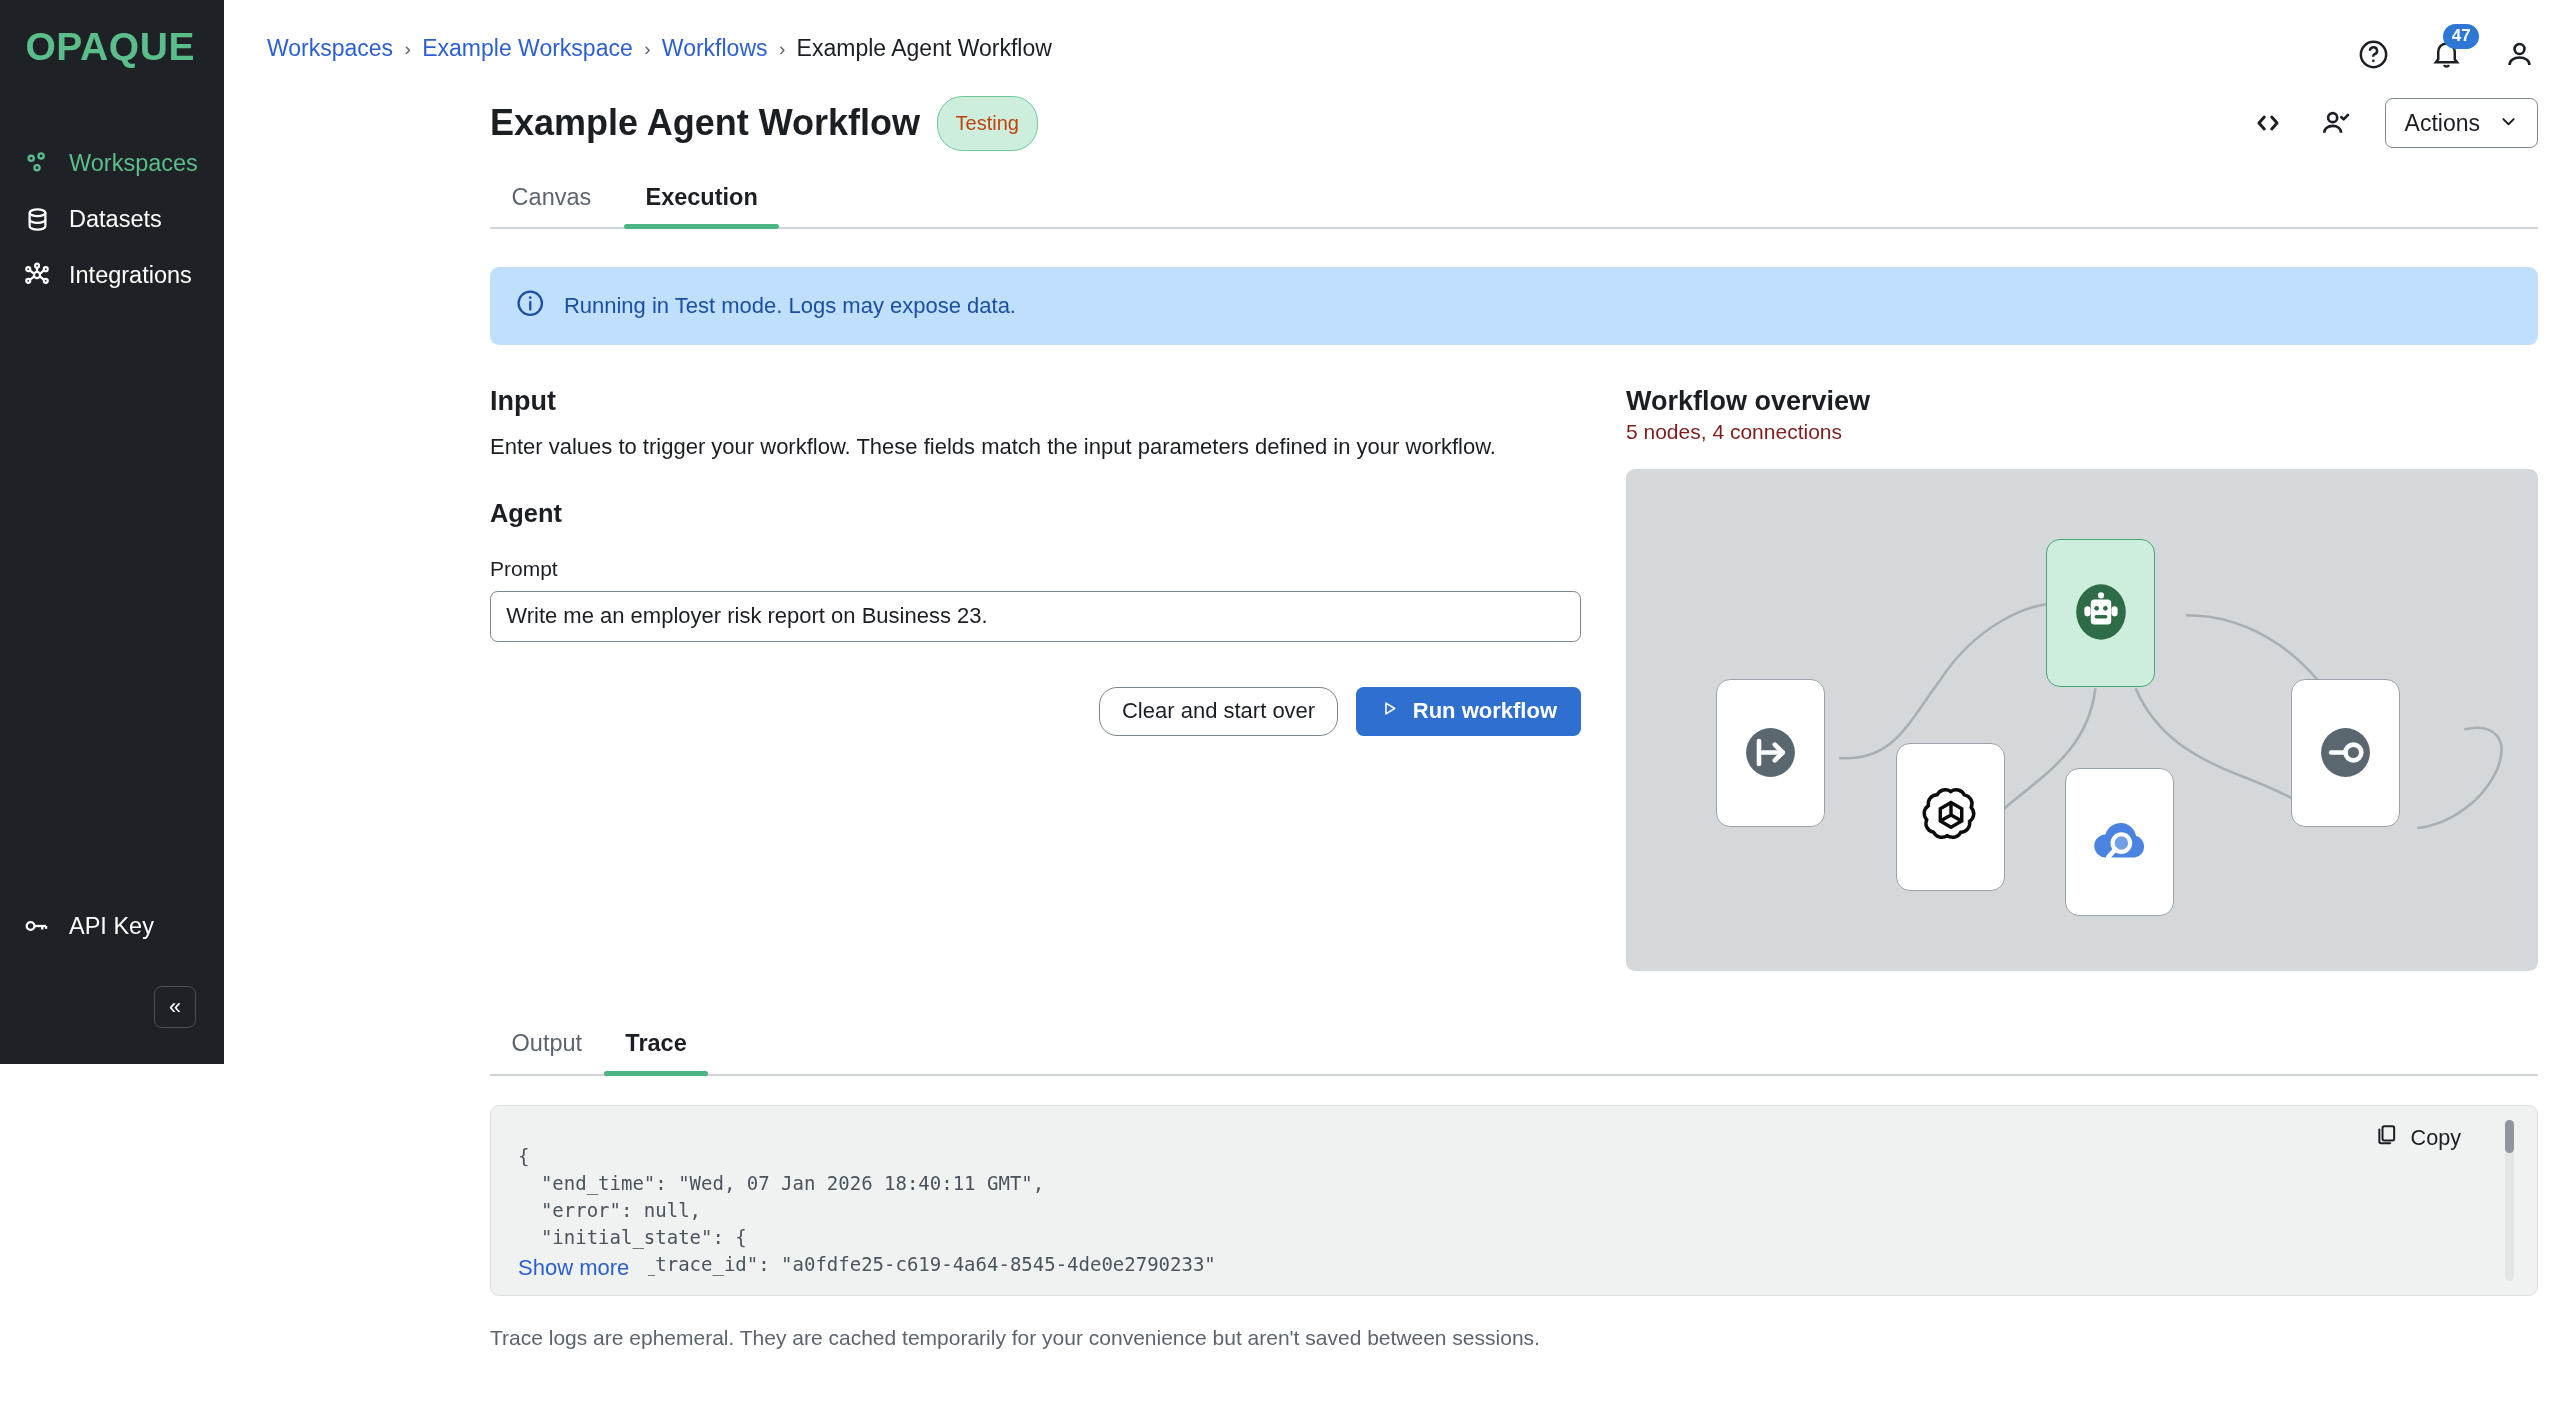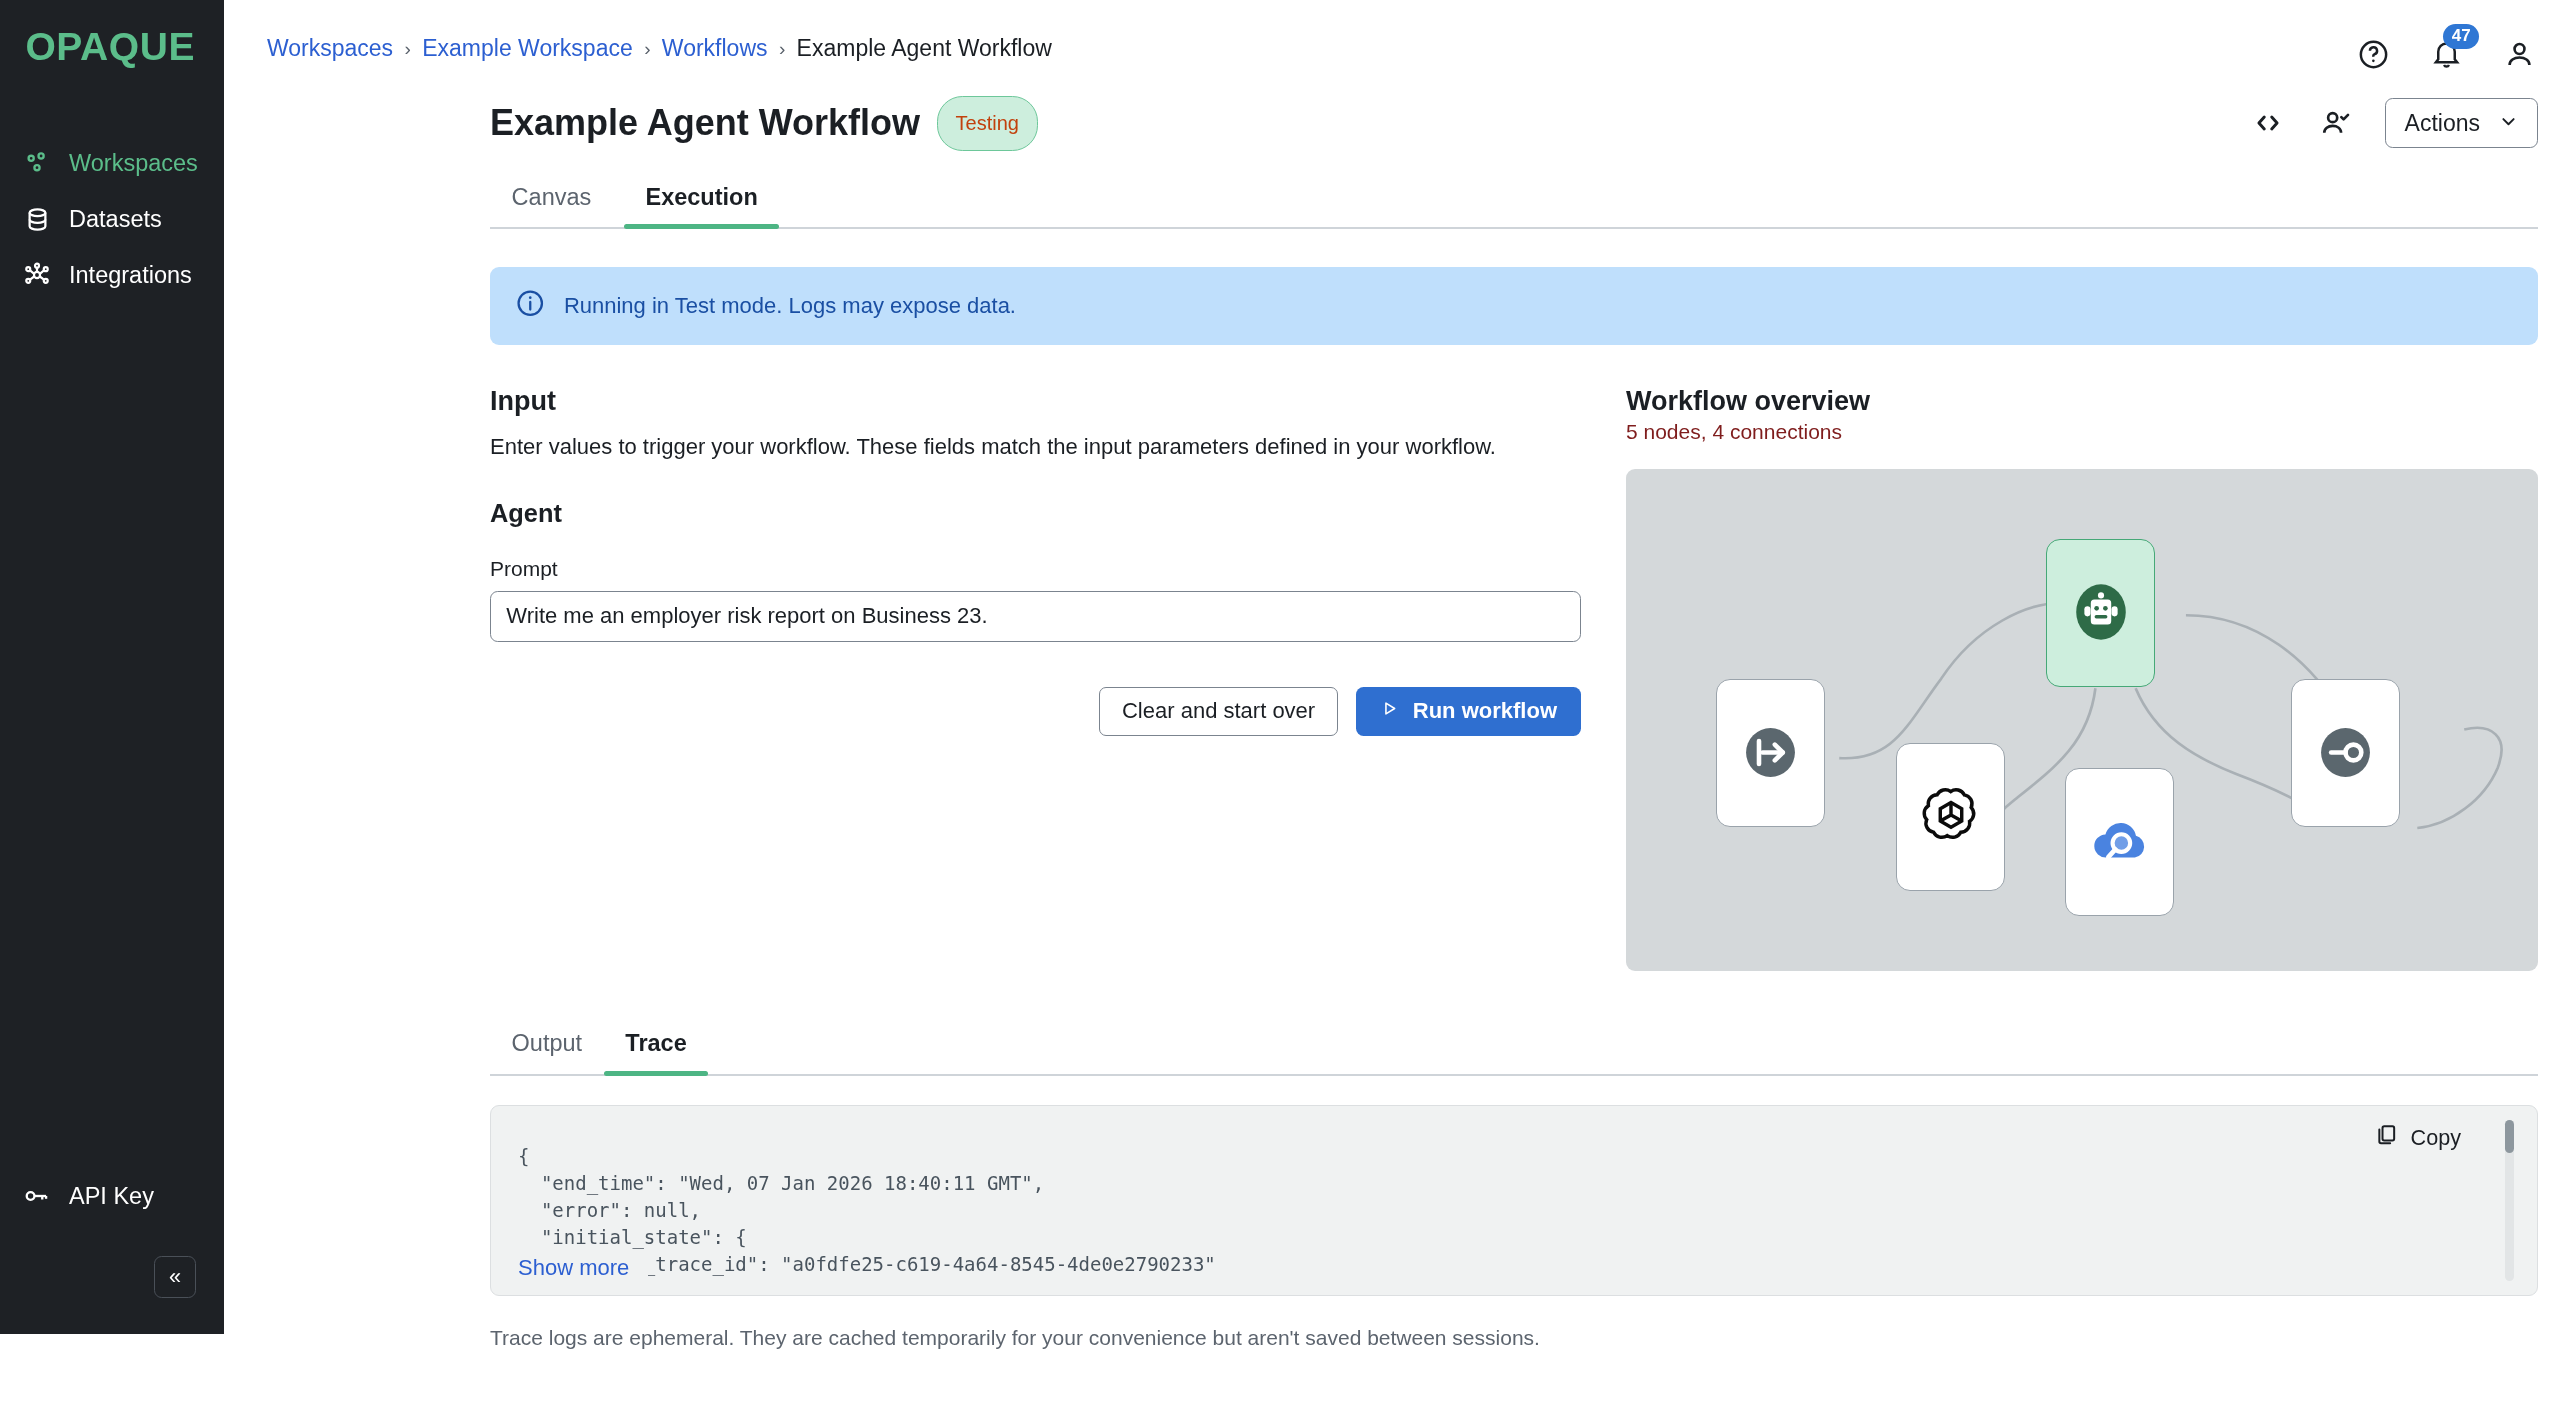--- a/index.html
+++ b/index.html
@@ -6,21 +6,21 @@
   html, body {
     width: 2576px; height: 1425px;
     background: #ffffff;
     font-family: "Liberation Sans", sans-serif;
     overflow: hidden;
   }
   #app { display: flex; width: 2576px; height: 1425px; }
 
   
   .sidebar {
-    width: 224px; flex: 0 0 224px; height: 1334px;
+    width: 224px; flex: 0 0 224px; height: 1064px;
     background: #1e2125; position: relative;
     display: flex; flex-direction: column;
   }
   .logo {
     color: #5bbd8a; font-size: 39px; font-weight: 700;
     letter-spacing: 0.6px; margin: 25.4px 0 0 25.4px;
     font-family: "Liberation Sans", sans-serif;
   }
   .nav { margin-top: 66px; }
   .nav-item {
@@ -121,21 +121,21 @@
   .sub-h { font-size: 25.4px; font-weight: 700; color: #1b1f24; margin-top: 39px; }
   .field-label { font-size: 21px; color: #1b1f24; margin-top: 29px; }
   .text-input {
     margin-top: 10.2px; width: 1091px; height: 51px;
     border: 1.3px solid #7b848f; border-radius: 7.6px;
     font-size: 22px; color: #1b1f24; padding: 0 15.3px;
     font-family: "Liberation Sans", sans-serif; background: #fff;
   }
   .btn-row { display: flex; justify-content: flex-end; gap: 18px; margin-top: 45px; width: 1091px; }
   .btn-secondary {
-    border: 1.3px solid #7b848f; border-radius: 7px; background: #fff;
+    border: 1.3px solid #7b848f; border-radius: 18px; background: #fff;
     padding: 10.8px 21.6px; font-size: 22px; color: #1b1f24; cursor: pointer;
     font-family: "Liberation Sans", sans-serif;
   }
   .btn-primary {
     border: none; border-radius: 7.6px; background: #2f6fd0;
     padding: 10.8px 24px; font-size: 22px; color: #fff; cursor: pointer;
     display: flex; align-items: center; gap: 14px; font-weight: 600;
     font-family: "Liberation Sans", sans-serif;
   }
 

